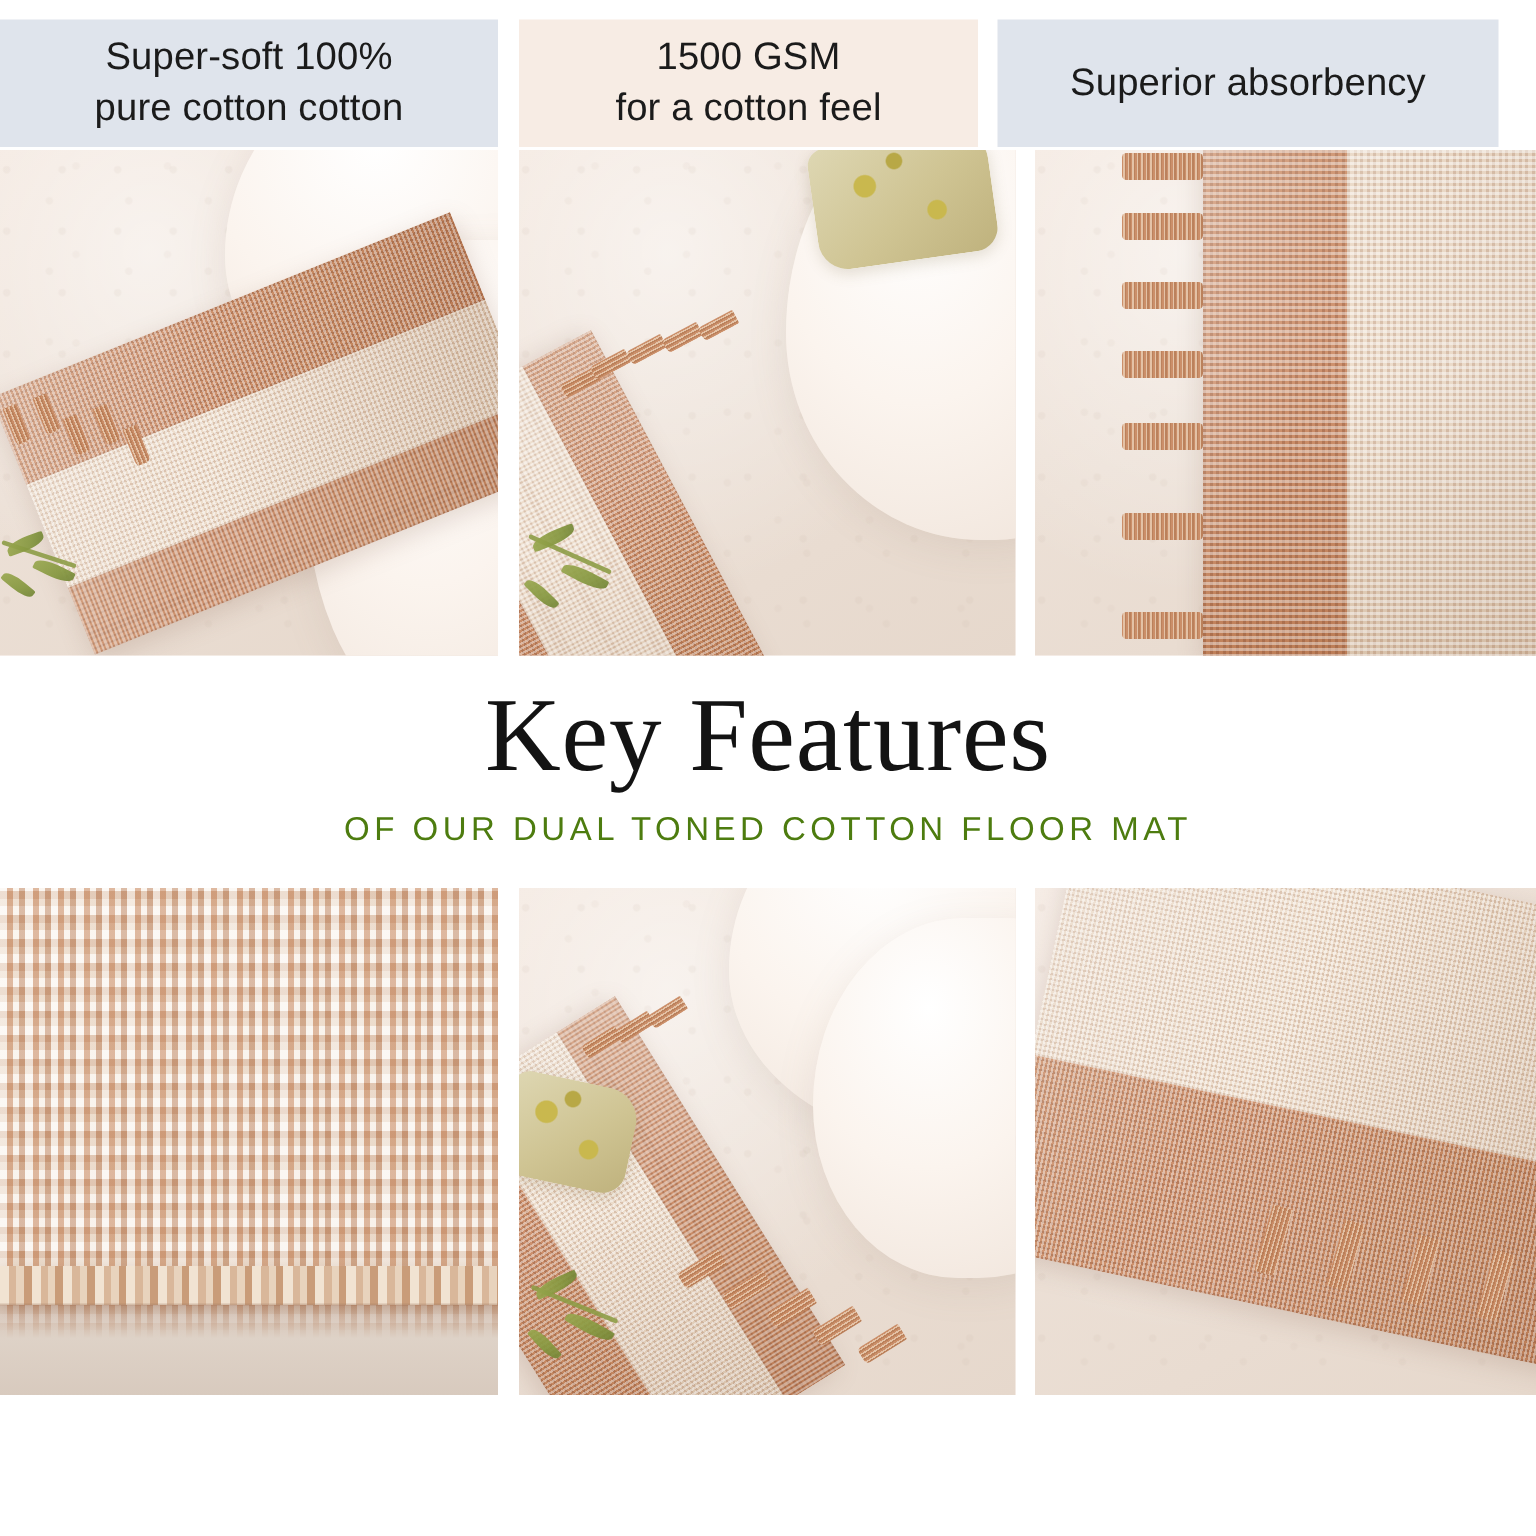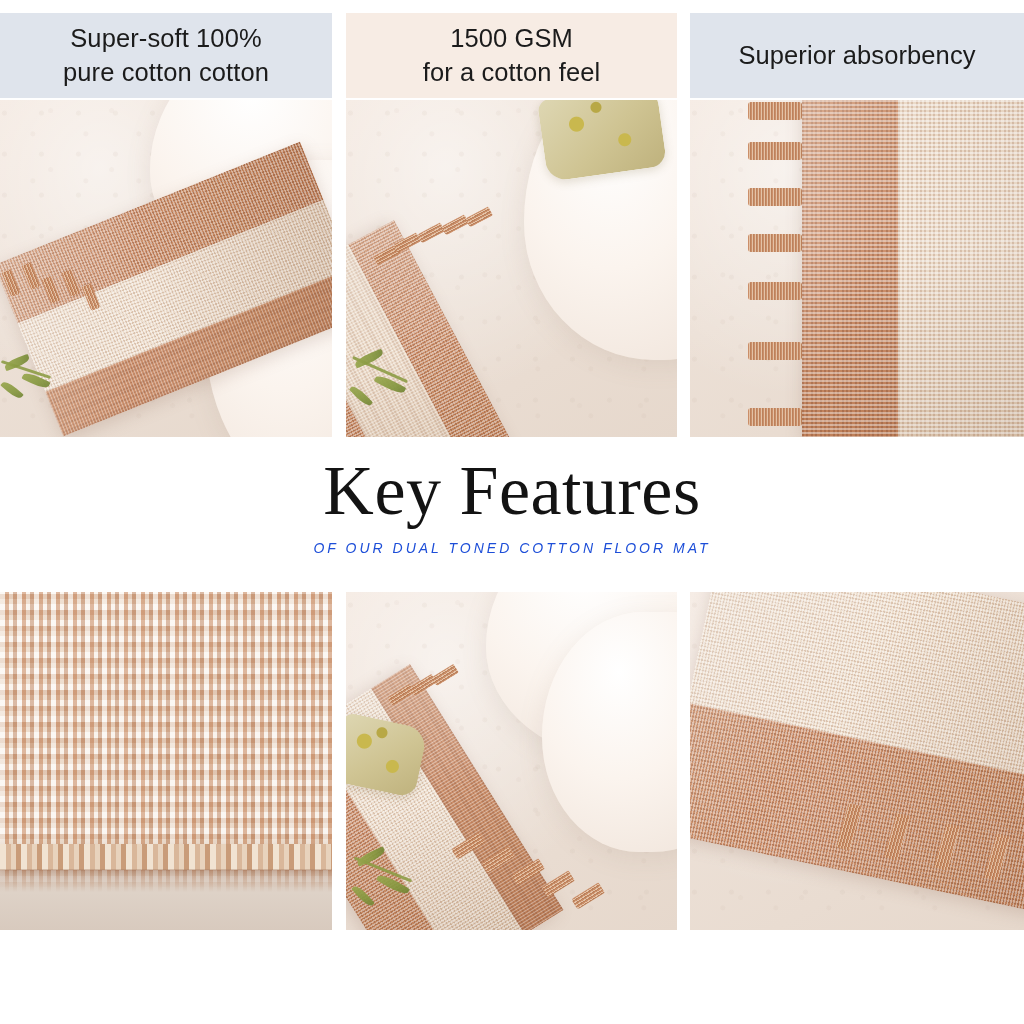--- a/index.html
+++ b/index.html
@@ -35,21 +35,21 @@
     align-items: center;
     justify-content: center;
     text-align: center;
     color: #1b1b1b;
     font-size: 25.5px;
     line-height: 1.33;
     letter-spacing: 0.1px;
     font-family: "Liberation Sans", sans-serif;
   }
   .banner.c1 { width: 332px; margin-right: 14px; }
-  .banner.c2 { width: 331px; margin-right: 13px; }
+  .banner.c2 { width: 306px; margin-right: 13px; }
   .banner.c3 { width: 334px; }
 
   .bg-blue  { background: #dfe4ec; }
   .bg-cream { background: #f7ece4; }
 
   .banner span { display: block; padding: 0 10px; }
 
   
   .photo-row {
     position: absolute;
@@ -219,25 +219,24 @@
     font-size: 70px;
     font-weight: 400;
     color: #131313;
     line-height: 1.02;
     letter-spacing: 0.5px;
     text-align: center;
   }
   .title-sub {
     margin-top: 14px;
     font-family: "Liberation Sans", sans-serif;
-    font-size: 14px;
+    font-size: 22px;
     font-weight: 400;
-    color: #1d4ed8;
+    color: #4d7c0f;
     letter-spacing: 3.0px;
-    font-style: italic;
   }
 </style>
 </head>
 <body>
 
 <div class="page">
 
   <div class="banner-row top">
 
     <div class="banner c1 bg-blue">

